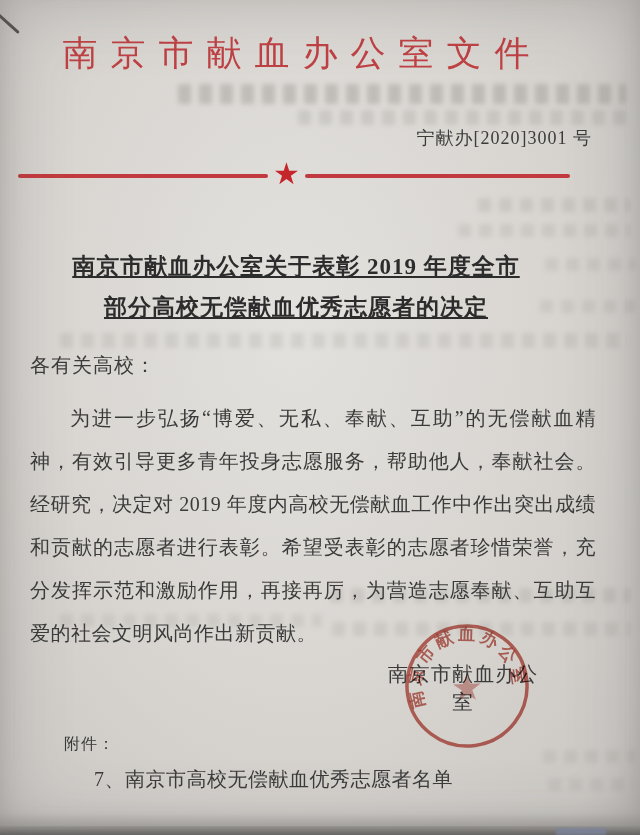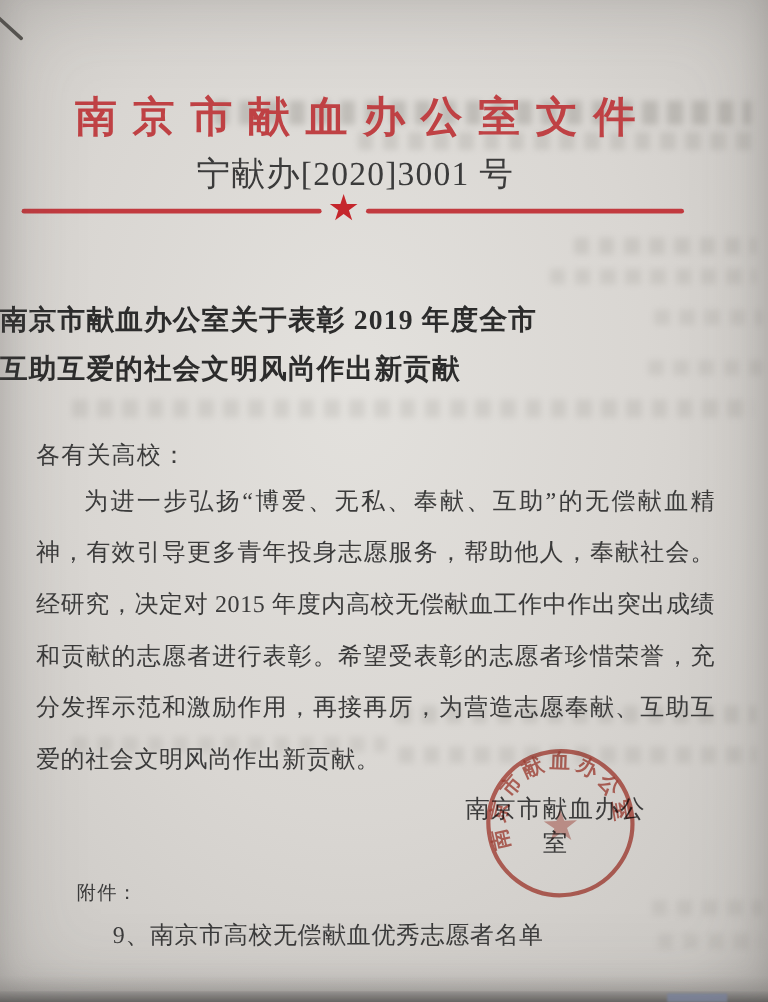--- a/index.html
+++ b/index.html
@@ -35,44 +35,44 @@
   .b6{left:540px;top:300px;width:95px;height:13px;opacity:.15;}
   .b7{left:60px;top:333px;width:568px;height:15px;opacity:.17;}
   .b8{left:330px;top:588px;width:300px;height:15px;opacity:.19;}
   .b9{left:60px;top:614px;width:262px;height:13px;opacity:.14;}
   .b10{left:332px;top:622px;width:298px;height:14px;opacity:.16;}
   .b11{left:543px;top:750px;width:92px;height:13px;opacity:.14;}
   .b12{left:548px;top:778px;width:86px;height:13px;opacity:.13;}
 
   .doc-header{
     position:absolute;left:0;top:30px;width:592px;text-align:center;
-    font-size:35px;font-weight:700;color:#bf4144;
-    letter-spacing:13px;text-indent:13px;white-space:nowrap;margin-top:44px;
+    font-size:35px;font-weight:400;color:#bf4144;
+    letter-spacing:13px;text-indent:13px;white-space:nowrap;
   }
   .doc-number{
-    position:absolute;left:0;top:126px;width:592px;text-align:center;
-    font-size:28px;color:#3b3b3b;letter-spacing:1px;
+    position:absolute;left:0;top:126px;width:592px;text-align:right;
+    font-size:18px;color:#3b3b3b;letter-spacing:1px;
   }
   .rule{
     position:absolute;left:18px;top:159px;width:552px;height:34px;
     display:flex;align-items:center;
   }
   .rule .seg{height:3.5px;background:#c23a3f;border-radius:2px;}
   .rule .seg-left{width:250px;}
   .rule .seg-right{flex:1;}
   .rule .star{
     font-size:30px;line-height:30px;color:#c5262c;margin:0 5px 4px 5px;
     font-family:"DejaVu Sans",sans-serif;
   }
   .doc-title{
-    position:absolute;left:0;top:246px;width:592px;
-    font-size:23px;font-weight:700;color:#2c2c2c;line-height:41px;letter-spacing:1px;
+    position:absolute;left:0;top:246px;width:592px;text-align:center;
+    font-size:23px;font-weight:700;color:#2c2c2c;line-height:41px;letter-spacing:1px;text-decoration:underline;
   }
   .salutation{
-    position:absolute;left:30px;top:366px;font-size:20px;color:#3b3b3b;letter-spacing:1px;
+    position:absolute;left:30px;top:352px;font-size:20px;color:#3b3b3b;letter-spacing:1px;
   }
   .body-par{
     position:absolute;left:30px;top:397px;width:566px;
     font-size:20px;line-height:43px;color:#3b3b3b;
     text-align:justify;text-indent:2em;letter-spacing:.5px;
   }
   .sig-name{
     position:absolute;left:382px;top:660px;width:162px;text-align:center;
     font-size:20.5px;color:#3b3b3b;letter-spacing:1px;
   }
@@ -130,38 +130,38 @@
   <div class="doc-number">宁献办[2020]3001 号</div>
 
   <div class="rule">
     <div class="seg seg-left"></div>
     <div class="star">★</div>
     <div class="seg seg-right"></div>
   </div>
 
   <div class="doc-title">
     <div>南京市献血办公室关于表彰 2019 年度全市</div>
-    <div>互助互爱的社会文明风尚作出新贡献</div>
+    <div>部分高校无偿献血优秀志愿者的决定</div>
   </div>
 
   <div class="salutation">各有关高校：</div>
 
-  <div class="body-par">为进一步弘扬“博爱、无私、奉献、互助”的无偿献血精神，有效引导更多青年投身志愿服务，帮助他人，奉献社会。经研究，决定对 2015 年度内高校无偿献血工作中作出突出成绩和贡献的志愿者进行表彰。希望受表彰的志愿者珍惜荣誉，充分发挥示范和激励作用，再接再厉，为营造志愿奉献、互助互爱的社会文明风尚作出新贡献。</div>
+  <div class="body-par">为进一步弘扬“博爱、无私、奉献、互助”的无偿献血精神，有效引导更多青年投身志愿服务，帮助他人，奉献社会。经研究，决定对 2019 年度内高校无偿献血工作中作出突出成绩和贡献的志愿者进行表彰。希望受表彰的志愿者珍惜荣誉，充分发挥示范和激励作用，再接再厉，为营造志愿奉献、互助互爱的社会文明风尚作出新贡献。</div>
 
   <div class="sig-name">南京市献血办公室</div>
 
   <svg class="seal" viewBox="0 0 136 136">
     <circle cx="68" cy="68" r="60" fill="none" stroke="rgba(185,62,50,0.82)" stroke-width="3.5"></circle>
     <path id="sealArc" d="M 28.2,91 A 46,46 0 1,1 107.8,91" fill="none"></path>
     <text font-size="17" letter-spacing="4" fill="rgba(180,60,48,0.80)" font-family="Liberation Serif, DejaVu Serif, serif" font-weight="700">
       <textPath href="#sealArc" startOffset="5%">南京市献血办公室</textPath>
     </text>
     <text x="68" y="82" text-anchor="middle" font-size="36" fill="rgba(180,60,48,0.48)" font-family="DejaVu Sans, sans-serif" transform="rotate(6 68 68)">★</text>
   </svg>
 
   <div class="attach-label">附件：</div>
-  <div class="attach-item attach-item-1">9、南京市高校无偿献血优秀志愿者名单</div>
+  <div class="attach-item attach-item-1">7、南京市高校无偿献血优秀志愿者名单</div>
 
   <div class="bottom-shade"></div>
   <div class="bottom-edge"></div>
   <div class="blue-spot"></div>
 
 </div>
 
 </body></html>

